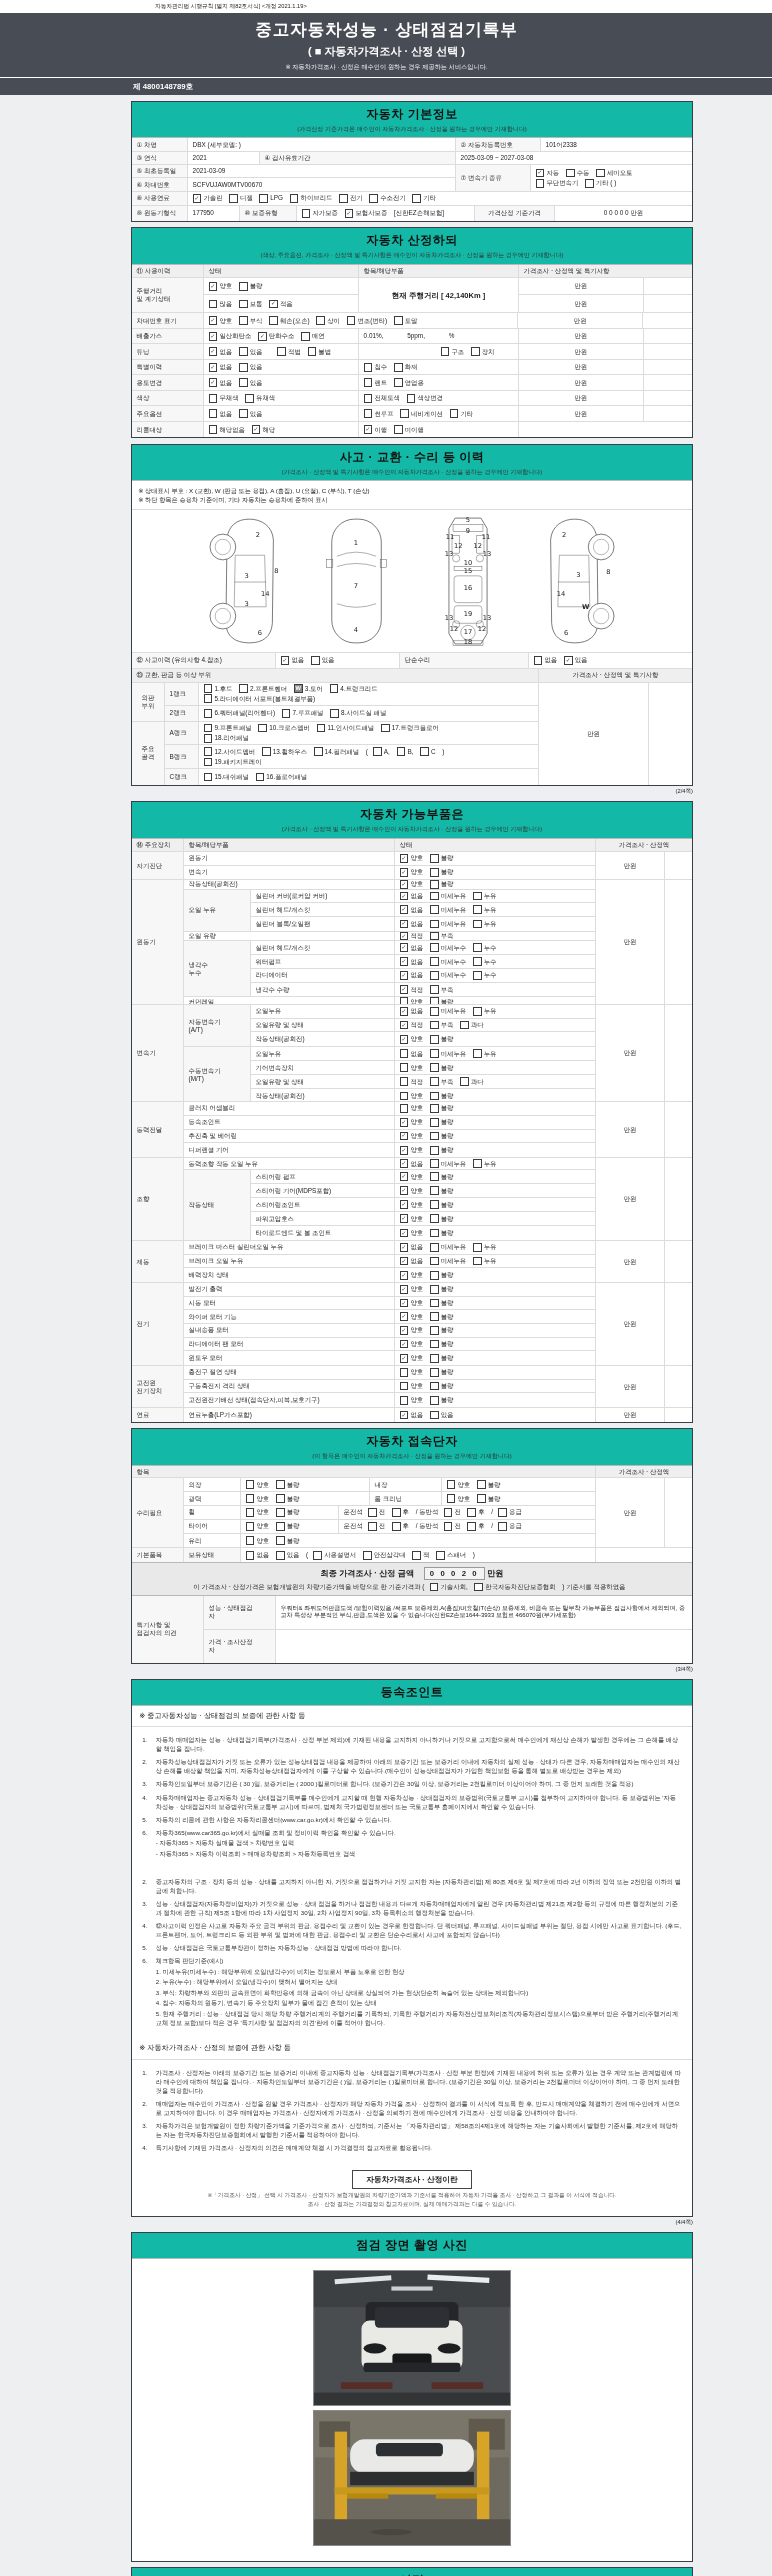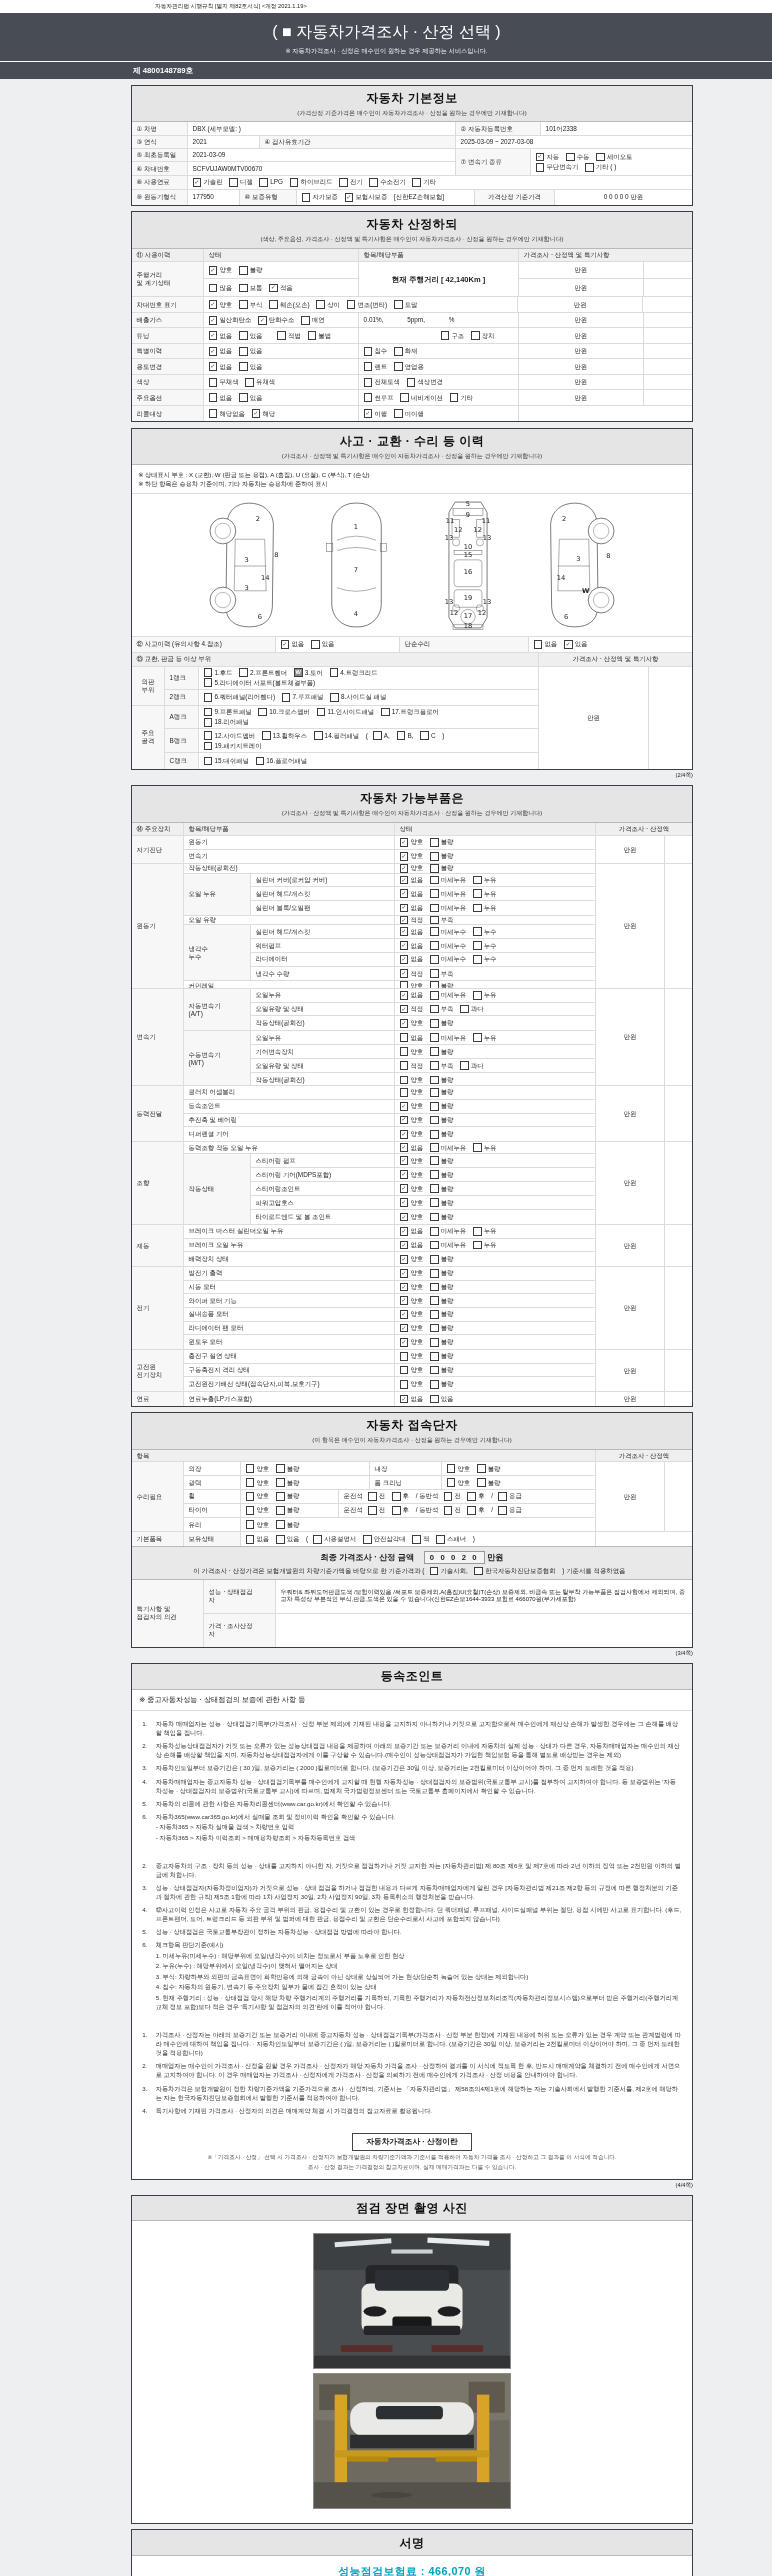--- a/index.html
+++ b/index.html
@@ -1,27 +1,27 @@
 <!DOCTYPE html>
 <html style="font-size:8.2px"><head>
 <meta charset="utf-8">
 <style>
   html,body{margin:0;padding:0;}
   body{width:773px;height:2576px;background:#edeff1;overflow:hidden;
        font-family:"Liberation Sans","DejaVu Sans",sans-serif;color:#222;}
   .lawline{background:#fff;font-size:5.7px;color:#222;padding:2.6px 0 2.1px 155px;}
   .dark{background:#484c54;color:#fff;text-align:center;padding:6.2px 0 5.2px;}
   .dark .t1{font-size:16.5px;font-weight:bold;letter-spacing:1px;}
-  .dark .t2{font-size:16px;font-weight:normal;margin-top:3.1px;}
+  .dark .t2{font-size:11px;font-weight:bold;margin-top:3.1px;}
   .dark .t3{font-size:6.2px;margin-top:4.1px;color:#f2f2f2;}
   .darkstrip{background:#484c54;color:#fff;border-top:1px solid #fff;
              font-size:7.7px;font-weight:bold;padding:3.6px 0 3.6px 133px;text-align:left;}
   .content{width:562px;margin-left:131px;}
   .box{border:1px solid #3a3e45;background:#fff;margin-top:5.2px;}
-  .band{background:#e5e5e5;border-bottom:0.5px solid #b9b9b9;text-align:center;padding:4.1px 0 3.6px;}
+  .band{background:#14b8a6;border-bottom:0.5px solid #b9b9b9;text-align:center;padding:4.1px 0 3.6px;}
   .band .bt{font-size:12px;font-weight:bold;color:#111;letter-spacing:0.5px;}
   .band .bs{font-size:6px;color:#333;margin-top:2.1px;}
   .frow{display:flex;border-bottom:0.5px solid #dcdcdc;box-sizing:border-box;}
   .frow:last-child{border-bottom:none;}
   .fcell{display:flex;align-items:center;padding:0 4.6px;font-size:6.4px;color:#222;
          border-right:0.5px solid #dcdcdc;box-sizing:border-box;overflow:hidden;
          white-space:pre-line;line-height:1.25;}
   .fcell:last-child{border-right:none;}
   .fcell.lbl{background:#f7f7f8;}
   .fcell.hdr{background:#efeff0;}
@@ -69,20 +69,21 @@
   .photo{width:196px;height:134px;margin:4.1px auto;display:block;border:0.5px solid #8a8a8a;}
   .signbody{padding:9.3px 0 11.3px;text-align:center;}
   .fee{font-size:10.8px;font-weight:bold;color:#00a5bc;letter-spacing:0.5px;}
 </style>
 </head>
 <body>
 
 <div class="lawline">자동차관리법 시행규칙 [별지 제82호서식] &lt;개정 2021.1.19&gt;</div>
 
 <div class="dark">
+  <div class="t1">중고자동차성능 · 상태점검기록부</div>
   <div class="t2">( ■ 자동차가격조사 · 산정 선택 )</div>
   <div class="t3">※ 자동차가격조사 · 산정은 매수인이 원하는 경우 제공하는 서비스입니다.</div>
 </div>
 <div class="darkstrip">제 4800148789호</div>
 
 <div class="content">
   <div class="box">
     <div class="band">
       <div class="bt">자동차 기본정보</div>
       <div class="bs">(가격산정 기준가격은 매수인이 자동차가격조사 · 산정을 원하는 경우에만 기재합니다)</div>
@@ -468,20 +469,21 @@
           </div>
           <div class="nitem">
             <span class="nn">5.</span>
             <span class="nt">성능 · 상태점검은 국토교통부장관이 정하는 자동차성능 · 상태점검 방법에 따라야 합니다.</span>
           </div>
           <div class="nitem">
             <span class="nn">6.</span>
             <span class="nt">체크항목 판단기준(예시)<div class="nsub">1.  미세누유(미세누수) : 해당부위에 오일(냉각수)이 비치는 정도로서 부품 노후로 인한 현상</div><div class="nsub">2.  누유(누수) : 해당부위에서 오일(냉각수)이 맺혀서 떨어지는 상태</div><div class="nsub">3.  부식: 차량하부와 외판의 금속표면이 화학반응에 의해 금속이 아닌 상태로 상실되어 가는 현상(단순히 녹슬어 있는 상태는 제외합니다)</div><div class="nsub">4.  침수: 자동차의 원동기, 변속기 등 주요장치 일부가 물에 잠긴 흔적이 있는 상태</div><div class="nsub">5.  현재 주행거리 : 성능 · 상태점검 당시 해당 차량 주행거리계의 주행거리를 기록하되, 기록한 주행거리가 자동차전산정보처리조직(자동차관리정보시스템)으로부터 받은 주행거리(주행거리계 교체 정보 포함)보다 적은 경우 '특기사항 및 점검자의 의견'란에 이를 적어야 합니다.</div></span>
           </div>
         </div>
+        <div class="notice-h">※ 자동차가격조사 · 산정의 보증에 관한 사항 등</div>
         <div class="notice-body">
           <div class="nitem">
             <span class="nn">1.</span>
             <span class="nt">가격조사 · 산정자는 아래의 보증기간 또는 보증거리 이내에 중고자동차 성능 · 상태점검기록부(가격조사 · 산정 부분 한정)에 기재된 내용에 허위 또는 오류가 있는 경우 계약 또는 관계법령에 따라 매수인에 대하여 책임을 집니다.  · 자동차인도일부터 보증기간은 (      )일, 보증거리는 (      )킬로미터로 합니다. (보증기간은 30일 이상, 보증거리는 2천킬로미터 이상이어야 하며, 그 중 먼저 도래한 것을 적용합니다)</span>
           </div>
           <div class="nitem">
             <span class="nn">2.</span>
             <span class="nt">매매업자는 매수인이 가격조사 · 산정을 원할 경우 가격조사 · 산정자가 해당 자동차 가격을 조사 · 산정하여 결과를 이 서식에 적도록 한 후, 반드시 매매계약을 체결하기 전에 매수인에게 서면으로 고지하여야 합니다. 이 경우 매매업자는 가격조사 · 산정자에게 가격조사 · 산정을 의뢰하기 전에 매수인에게 가격조사 · 산정 비용을 안내하여야 합니다.</span>
           </div>
           <div class="nitem">

